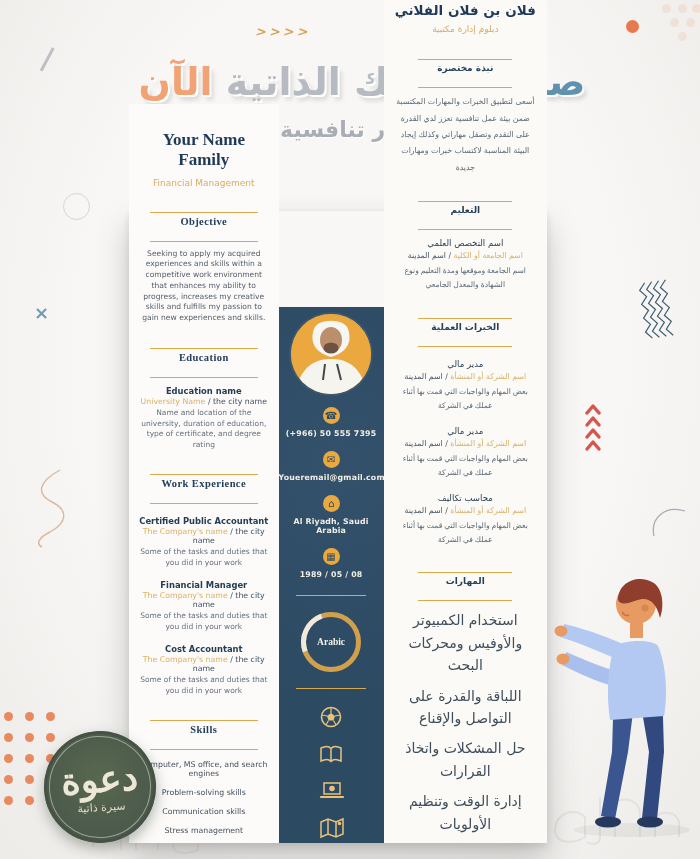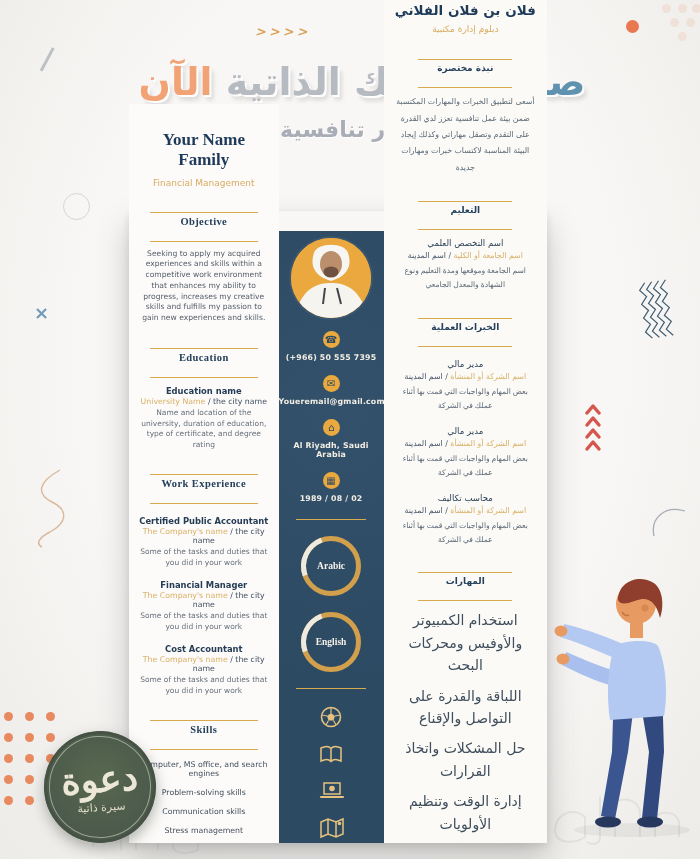--- a/index.html
+++ b/index.html
@@ -218,30 +218,27 @@
       <div class="c-item">
         <div class="c-ico">✉</div>
         <div class="c-val">Youeremail@gmail.com</div>
       </div>
       <div class="c-item">
         <div class="c-ico">⌂</div>
         <div class="c-val">Al Riyadh, Saudi Arabia</div>
       </div>
       <div class="c-item">
         <div class="c-ico">▦</div>
-        <div class="c-val">1989 / 08 / 02</div>
+        <div class="c-val">1989 / 05 / 08</div>
       </div>
 
       <div class="mid-div"></div>
 
       <div class="lang">
           <span>Arabic</span>
-        </div>
-      <div class="lang">
-          <span>English</span>
         </div>
 
       <div class="mid-div"></div>
 
       <div class="hob">
         <svg width="24" height="24" viewBox="0 0 24 24">
             <circle cx="12" cy="12" r="9.5" fill="none" stroke="#e6c27e" stroke-width="1.6"></circle>
             <path d="M12,8 L16,11 L14.5,15.5 L9.5,15.5 L8,11 Z" fill="#e6c27e"></path>
             <path d="M12,8 L12,3 M16,11 L21,10 M14.5,15.5 L17,20 M9.5,15.5 L7,20 M8,11 L3,10" stroke="#e6c27e" stroke-width="1.2"></path>
           </svg>

